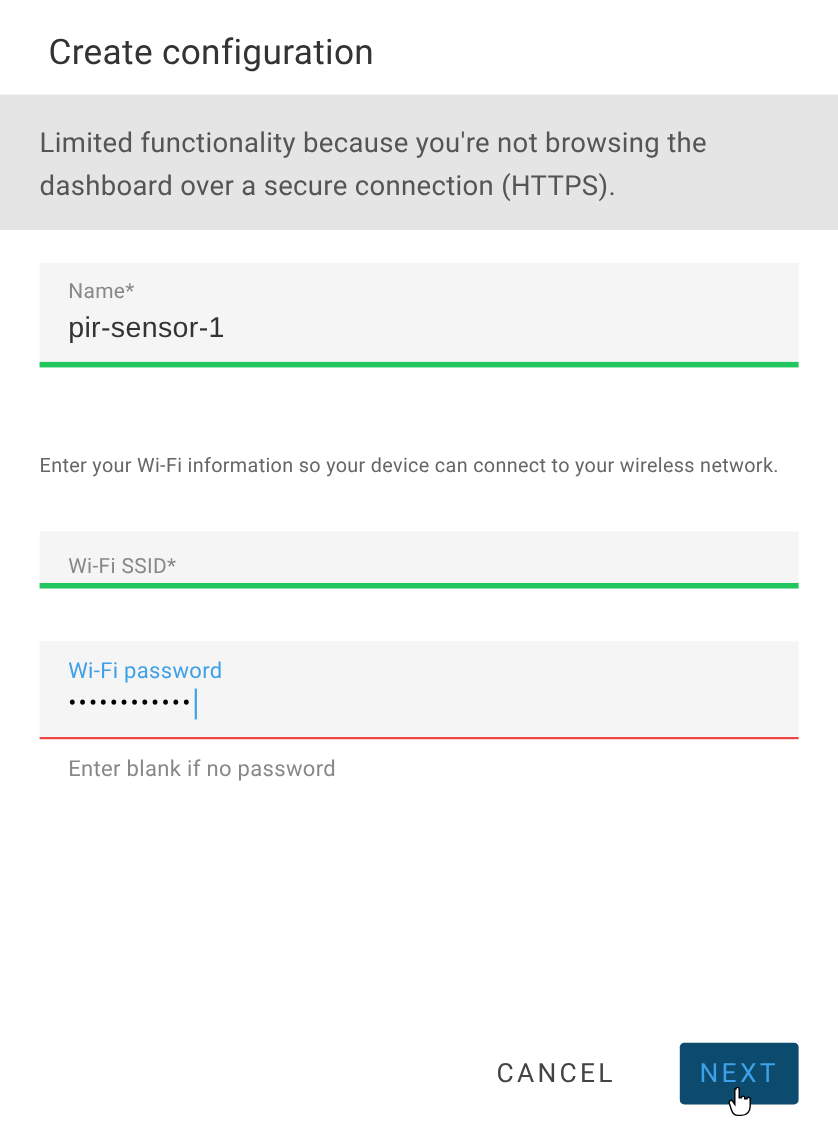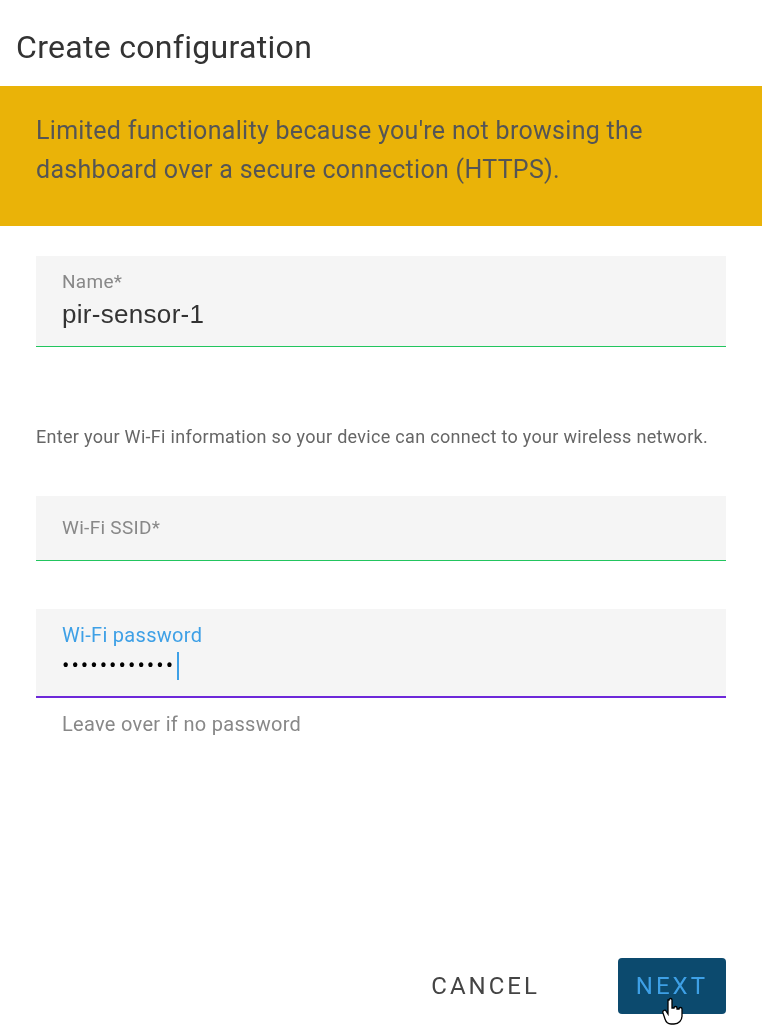--- a/index.html
+++ b/index.html
@@ -12,43 +12,43 @@
       width: 762px;
       height: 1030px;
       background: #ffffff;
       color: #333;
       position: relative;
     }
     .dialog-title {
       font-size: 32px;
       font-weight: 400;
       color: #333;
-      padding: 28px 36px 20px 16px;
+      padding: 28px 36px 20px 44px;
       letter-spacing: 0.3px;
     }
     .warning-banner {
-      background: #eab308;
-      padding: 26px 36px 36px 36px;
+      background: #e5e5e5;
+      padding: 26px 36px 19px 36px;
       font-size: 25px;
       line-height: 1.55;
       color: #555;
       letter-spacing: 0.3px;
     }
     .form-area {
       padding: 30px 36px 0 36px;
     }
     .field {
       background: #f5f5f5;
-      border-bottom: 1px solid #22c55e;
+      border-bottom: 5px solid #22c55e;
       padding: 14px 26px 10px 26px;
       margin-bottom: 0;
       position: relative;
     }
     .field.focused {
-      border-bottom: 2px solid #6d28d9;
+      border-bottom: 2px solid #ef4444;
     }
     .field-label {
       font-size: 19px;
       color: #888;
       letter-spacing: 0.3px;
     }
     .field.focused .field-label {
       color: #3ea0e6;
       font-size: 20px;
     }
@@ -57,21 +57,21 @@
       background: transparent;
       font-size: 26px;
       color: #333;
       width: 100%;
       padding: 6px 0 6px 0;
       outline: none;
       letter-spacing: 0.3px;
     }
     .field-ssid {
       padding-top: 20px;
-      padding-bottom: 31px;
+      padding-bottom: 14px;
     }
     .field-ssid .field-label {
       margin-bottom: -10px;
       display: block;
     }
     .wifi-intro {
       font-size: 18px;
       color: #666;
       line-height: 1.55;
       margin: 76px 0 46px 0;
@@ -104,24 +104,24 @@
       margin-bottom: 4px;
     }
     .helper-text {
       font-size: 20px;
       color: #888;
       padding: 14px 0 0 26px;
       letter-spacing: 0.3px;
     }
     .actions {
       position: absolute;
-      bottom: 16px;
+      bottom: 26px;
       right: 36px;
       display: flex;
-      gap: 60px;
+      gap: 40px;
       align-items: flex-end;
     }
     .btn {
       font-size: 24px;
       letter-spacing: 3px;
       background: none;
       border: none;
       cursor: pointer;
       padding: 14px 18px;
       font-family: inherit;
@@ -163,21 +163,21 @@
     <label class="field-label">Wi-Fi SSID*</label>
   </div>
 
   <div class="field focused pw-field">
     <label class="field-label">Wi-Fi password</label>
     <div class="pw-input-wrap">
       <span class="pw-dots">••••••••••••</span>
       <span class="pw-caret"></span>
     </div>
   </div>
-  <div class="helper-text">Leave over if no password</div>
+  <div class="helper-text">Enter blank if no password</div>
 
 </div>
 
 <div class="actions">
   <button class="btn btn-cancel">CANCEL</button>
   <button class="btn btn-next">
     <span>NEXT</span>
     <span class="cursor-icon">
       <svg width="26" height="30" viewBox="0 0 26 30">
         <path d="M9 4 C9 2 12 2 12 4 L12 12 L14 12 C14 10 17 10 17 12 L17 13 L19 13 C19 11 22 11 22 13 L22 20 C22 24 19 28 14 28 L11 28 C8 28 6 26 5 23 L3 17 C2 15 5 13 6 15 L8 18 L8 4 Z" fill="#ffffff" stroke="#000000" stroke-width="1.3"></path>

